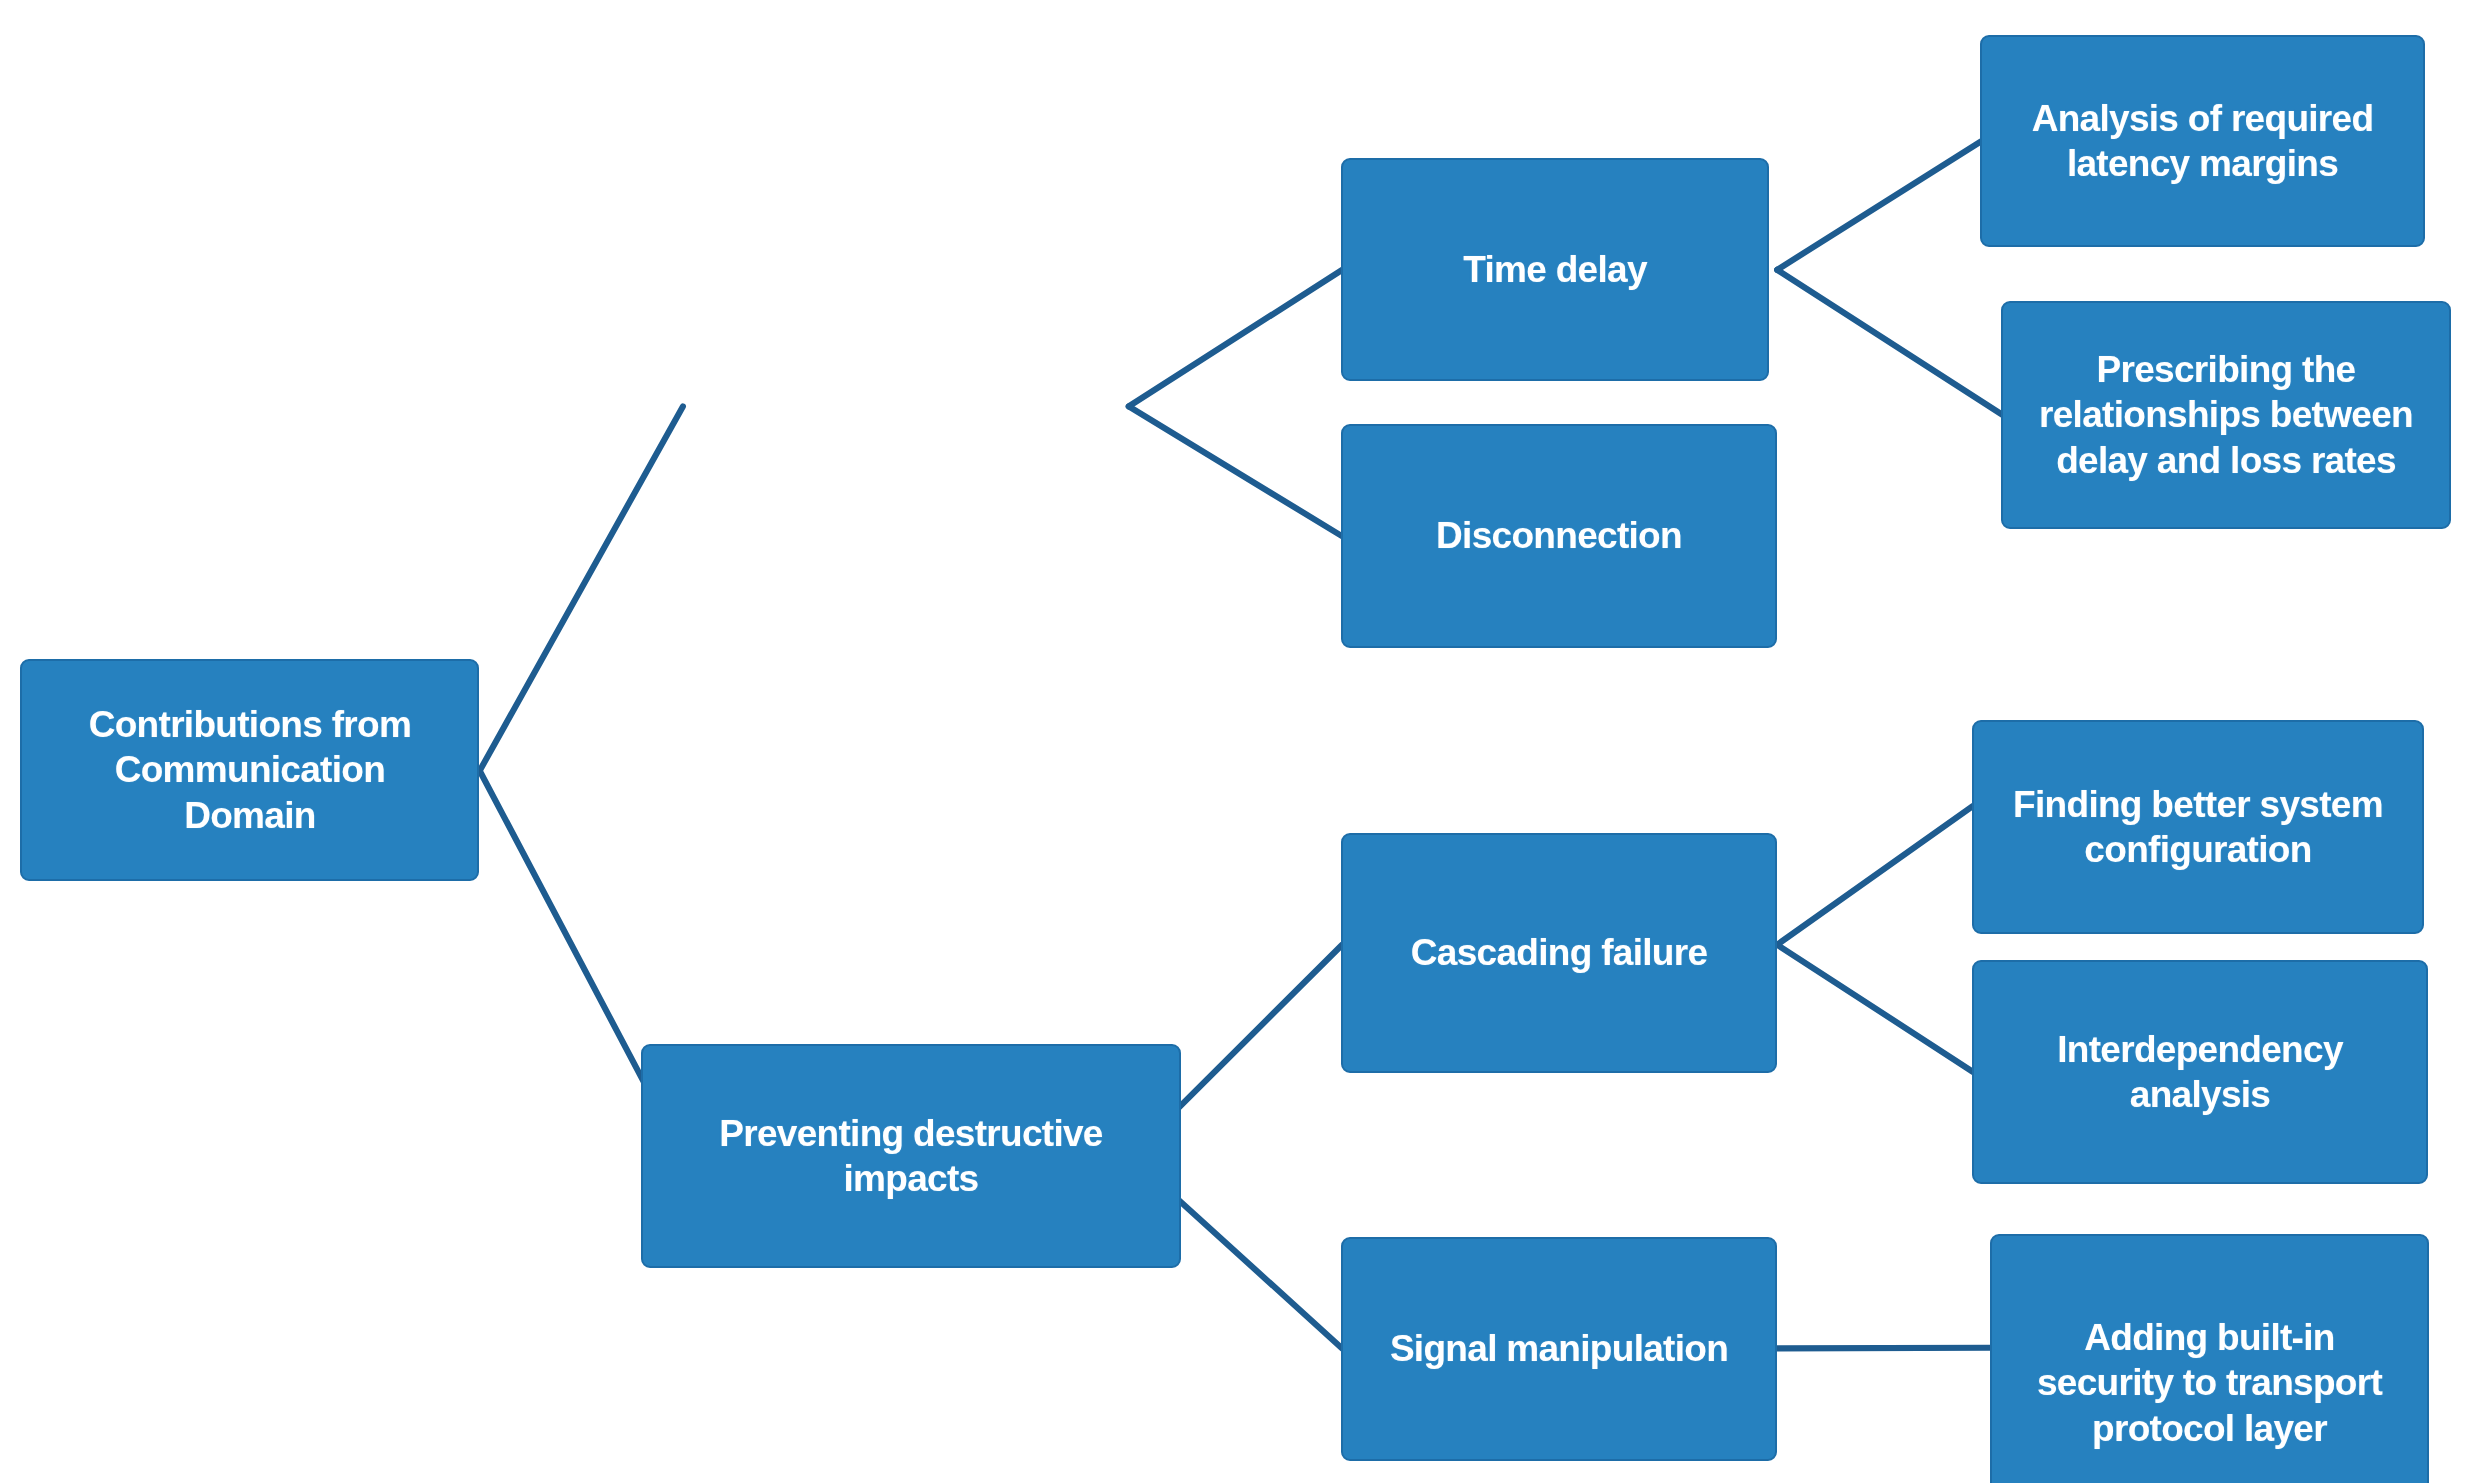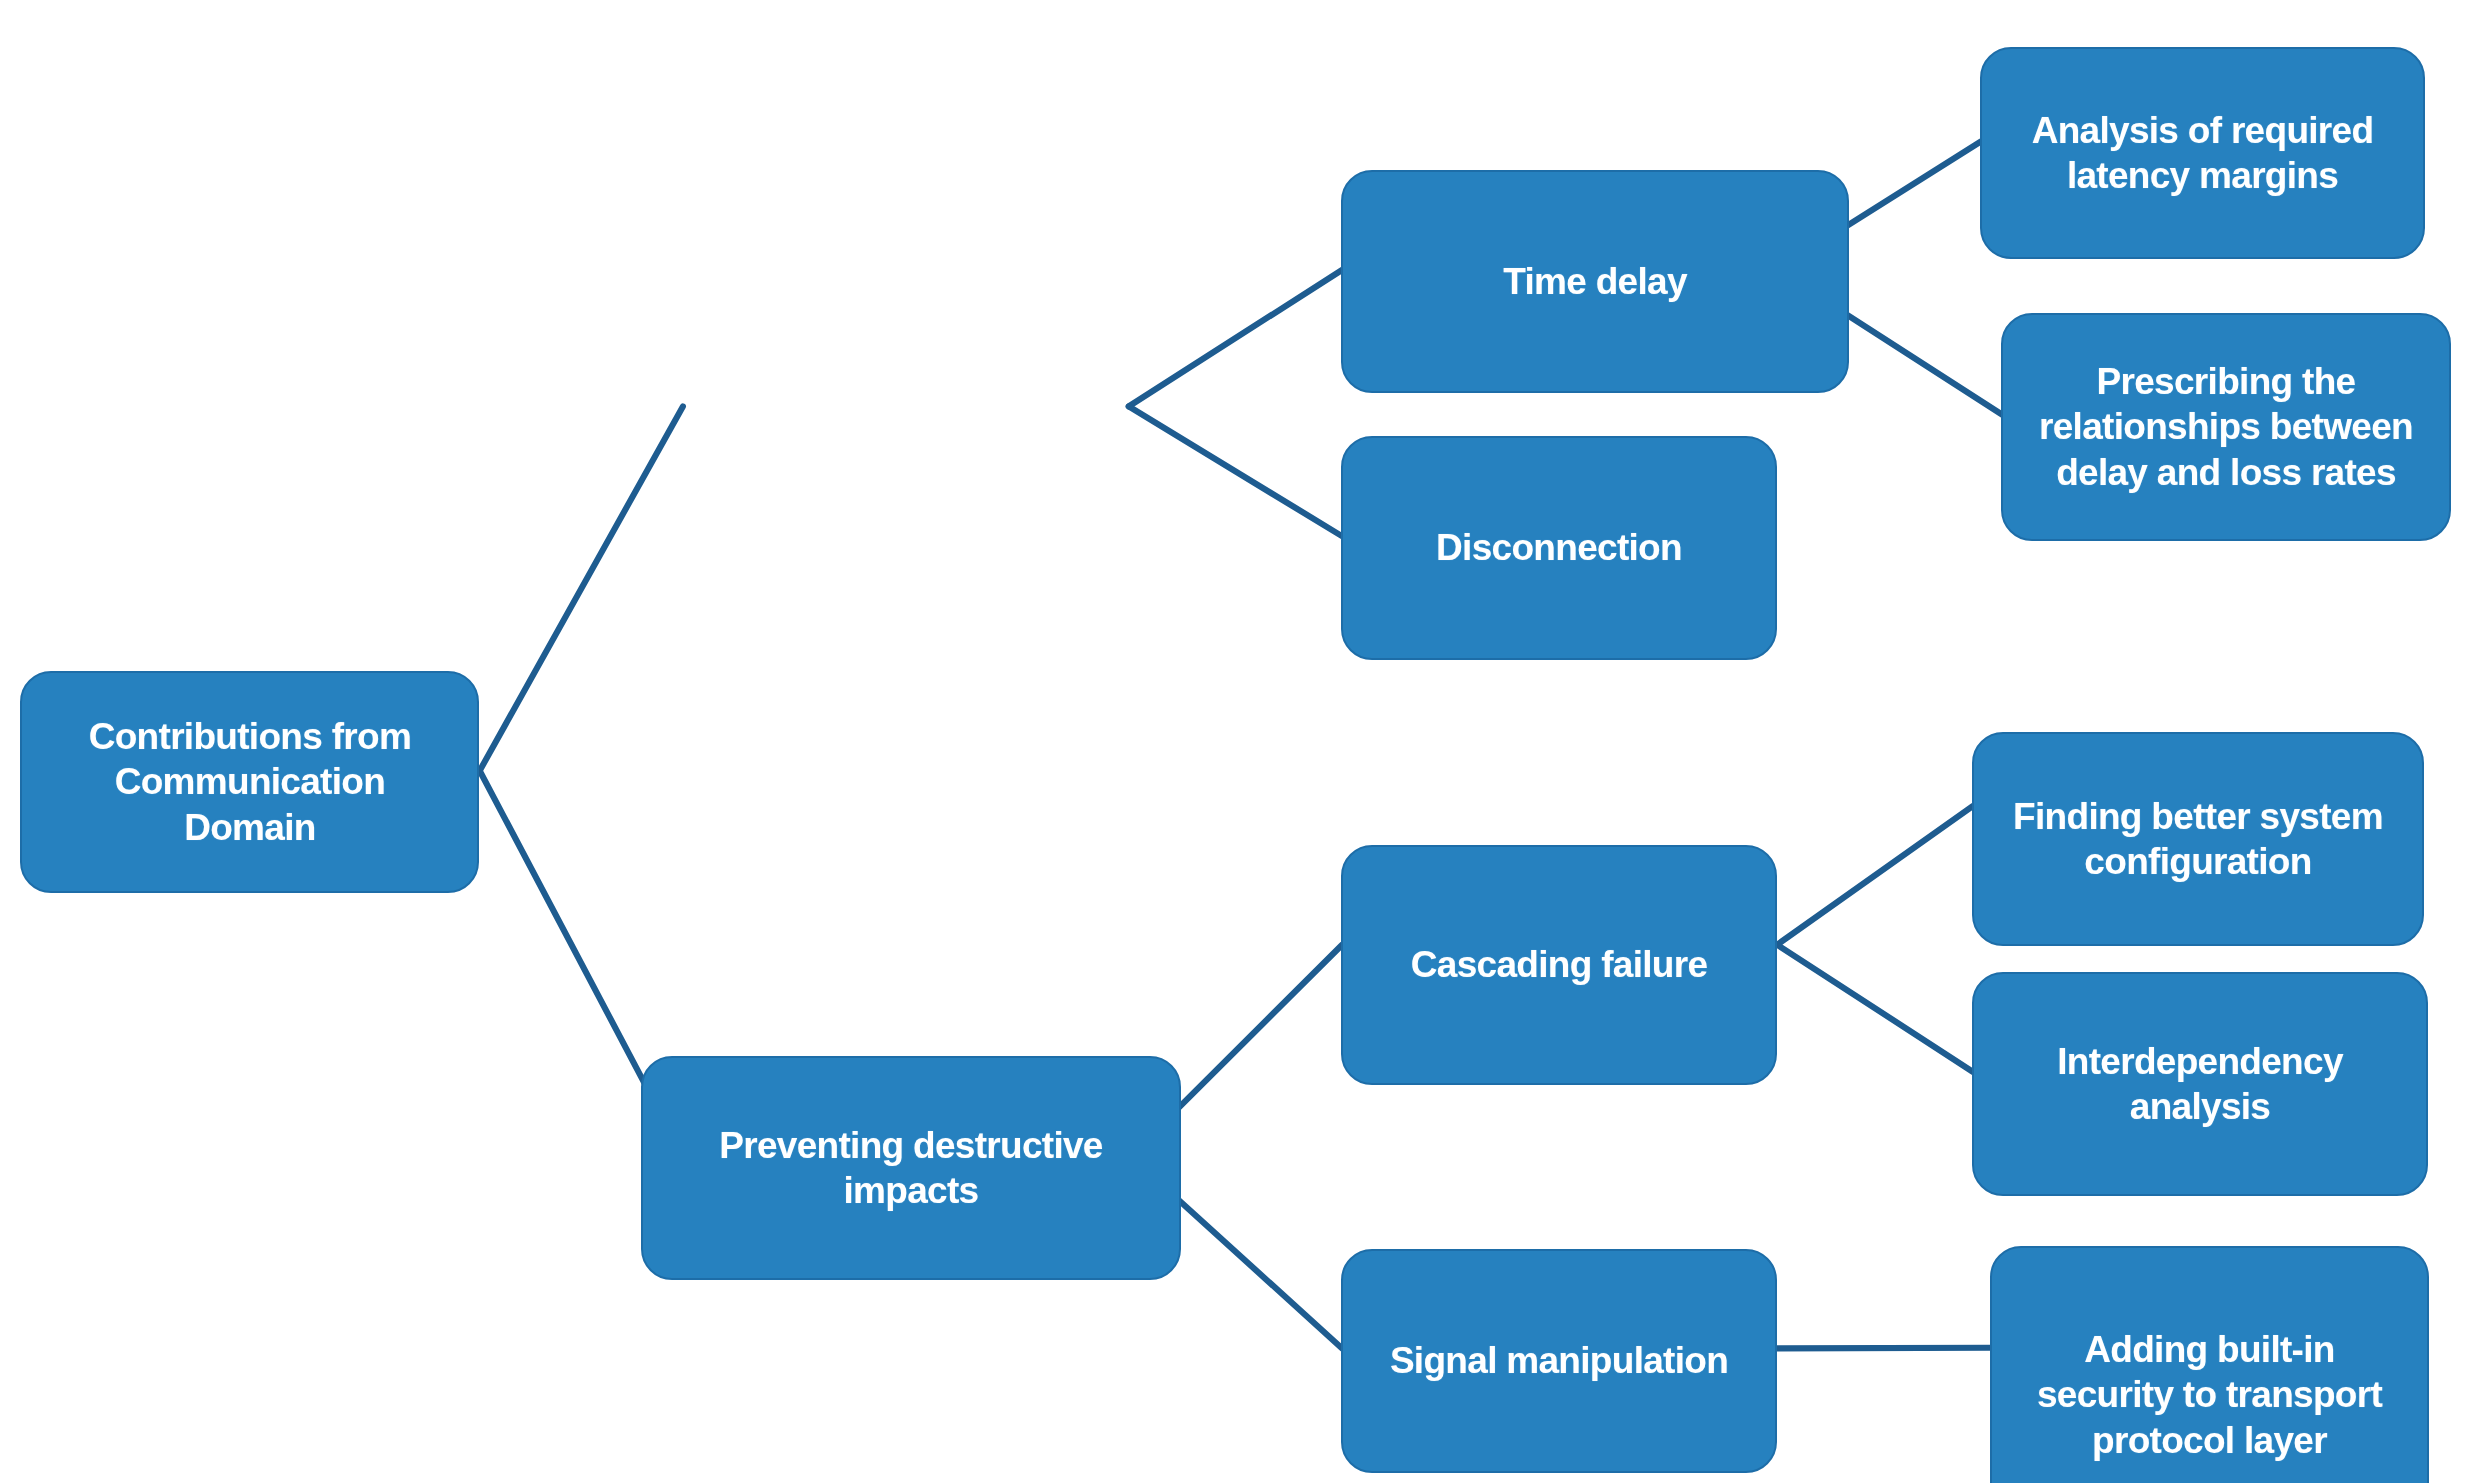--- a/index.html
+++ b/index.html
@@ -33,27 +33,26 @@
     stroke:var(--connector);
     stroke-width:9;
     stroke-linecap:round;
     fill:none;
   }
   .node{
     position:absolute;
     box-sizing:border-box;
     background:var(--node-fill);
     border:2.7px solid var(--node-border);
-    border-radius:31px;
+    border-radius:9px;
     display:flex;
     align-items:center;
     justify-content:center;
     text-align:center;
     padding:6.8px 9.5px;
-    margin-top:12px;
   }
   .node .label{
     color:var(--node-text);
     font-size:37px;
     font-weight:bold;
     line-height:1.22;
     letter-spacing:-0.7px;
     white-space:pre-line;
     text-shadow:0 0 1.4px rgba(120,190,235,0.55);
   }
@@ -82,21 +81,21 @@
 Communication
 Domain</span>
   </div>
 
 
   <div class="node" style="left:641px;top:1044px;width:540px;height:224px">
     <span class="label">Preventing destructive
 impacts</span>
   </div>
 
-  <div class="node" style="left:1341px;top:158px;width:508px;height:223px">
+  <div class="node" style="left:1341px;top:158px;width:428px;height:223px">
     <span class="label">Time delay</span>
   </div>
 
   <div class="node" style="left:1341px;top:424px;width:436px;height:224px">
     <span class="label">Disconnection</span>
   </div>
 
   <div class="node" style="left:1341px;top:833px;width:436px;height:240px">
     <span class="label">Cascading failure</span>
   </div>

